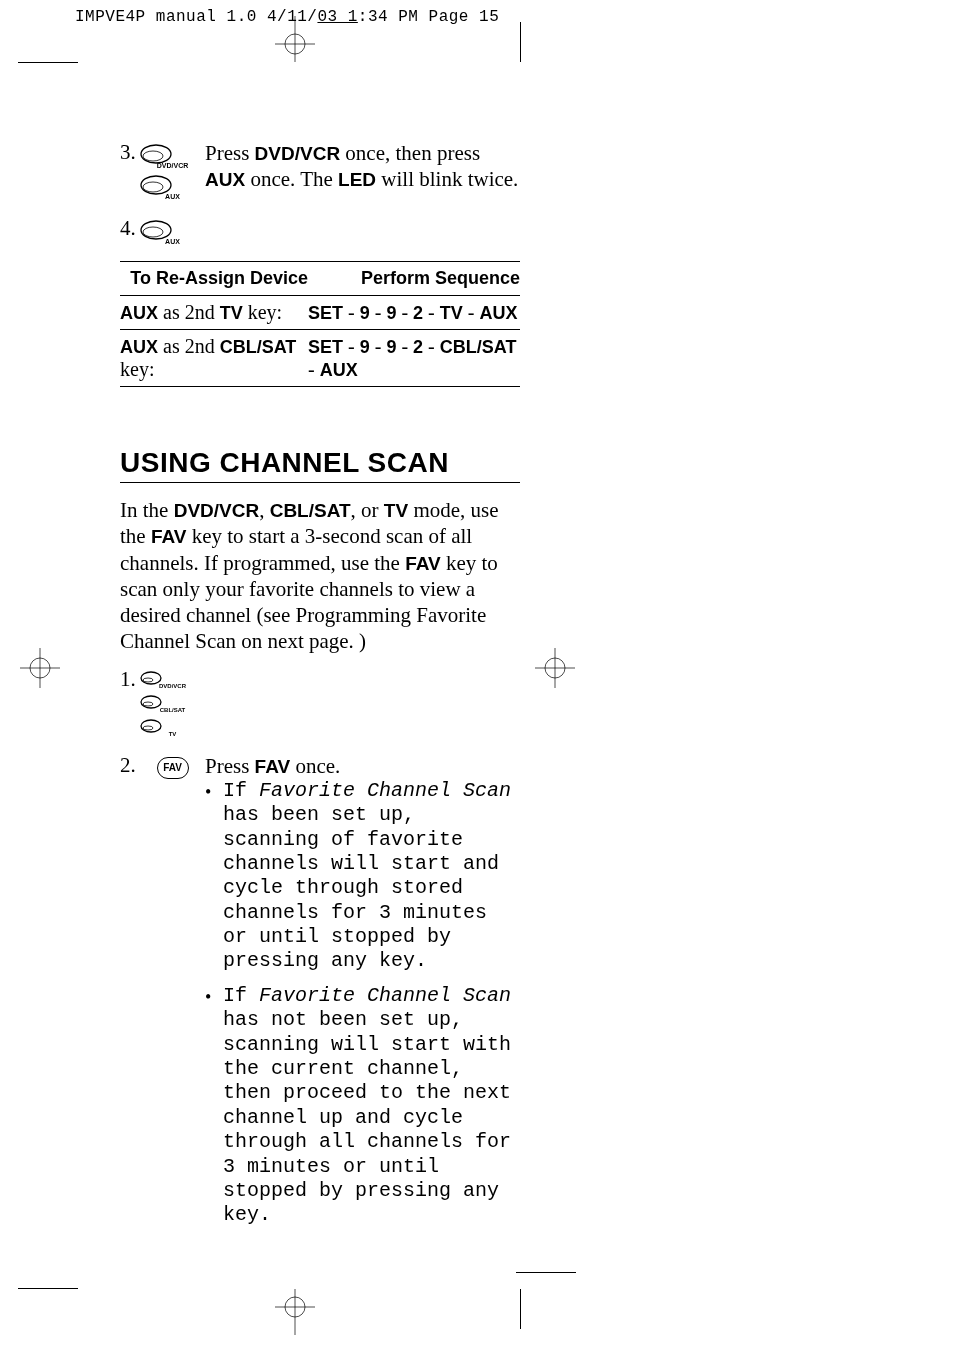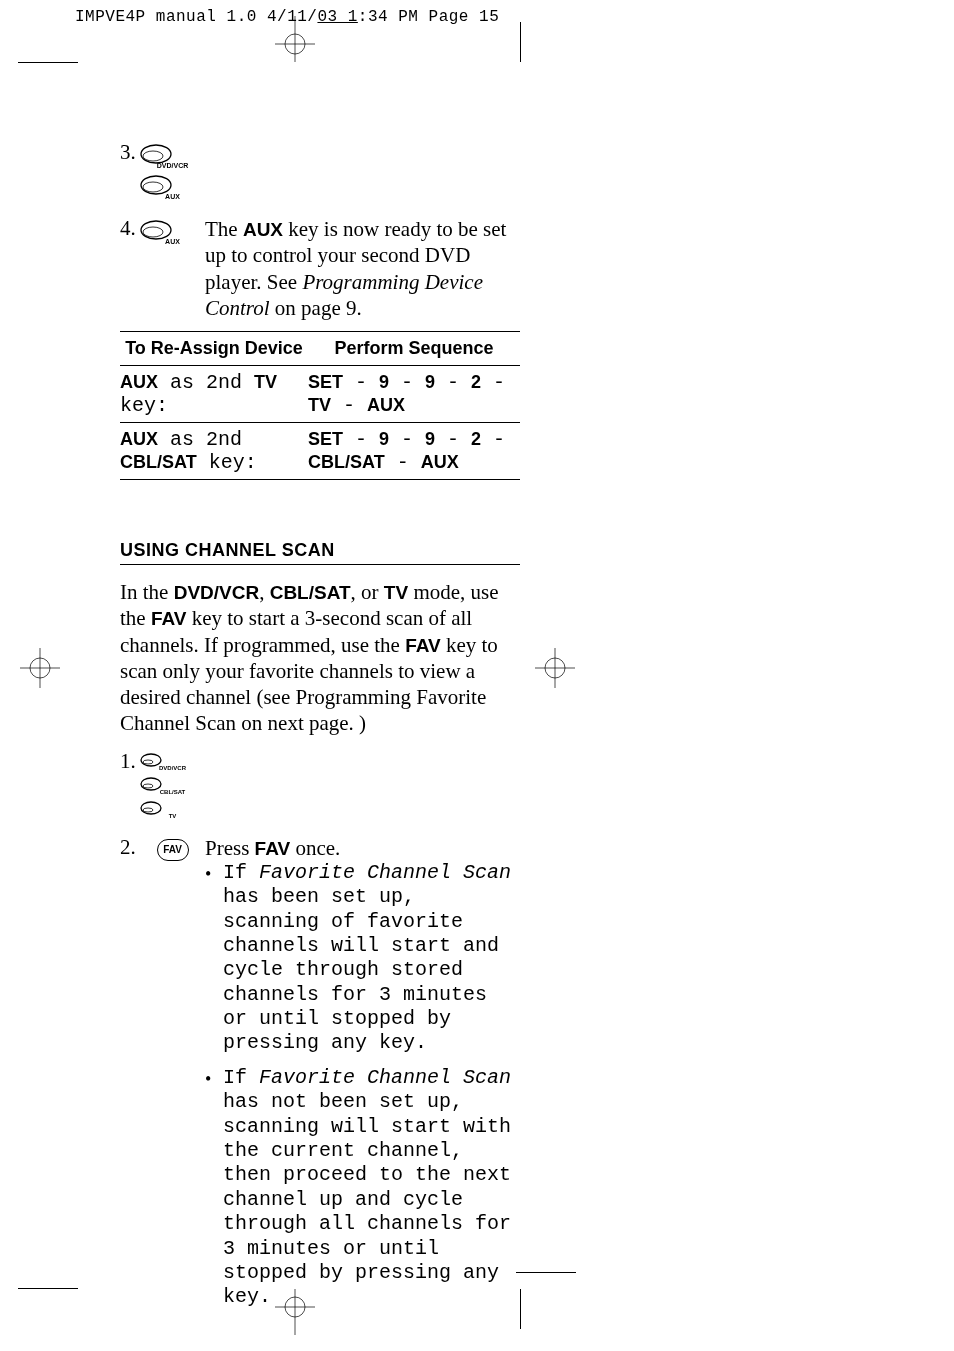--- a/index.html
+++ b/index.html
@@ -28,27 +28,27 @@
   .oval-btn { display: block; margin-bottom: 3px; }
   .oval-btn svg { display: block; }
   .oval-label { font-family: Arial, Helvetica, sans-serif; font-size: 7px; font-weight: bold; text-align: center; margin-top: -2px; margin-bottom: 6px; }
   .oval-small .oval-label { font-size: 6px; }
 
   .para { font-size: 21px; line-height: 1.25; font-family: 'Times New Roman', serif; margin-bottom: 12px; }
   .para .b { font-weight: bold; font-family: Arial, Helvetica, sans-serif; font-size: 19px; }
   .note { font-style: italic; font-size: 21px; line-height: 1.25; font-family: 'Times New Roman', serif; margin-bottom: 10px; }
 
   .tbl { width: 100%; border-collapse: collapse; margin-bottom: 14px; }
-  .tbl th { text-align: center; font-family: Arial, Helvetica, sans-serif; font-weight: bold; font-size: 18px; padding: 6px 0; border-top: 1px solid #000; border-bottom: 1px solid #000; }
+  .tbl th { text-align: right; font-family: Arial, Helvetica, sans-serif; font-weight: bold; font-size: 18px; padding: 6px 0; border-top: 1px solid #000; border-bottom: 1px solid #000; }
   .tbl th:first-child { width: 47%; }
   .tbl td { padding: 5px 0; border-bottom: 0.5px solid #000; font-size: 19px; }
-  .tbl td .r { font-family: Liberation Mono, monospace; font-size: 20px; }
+  .tbl td .r { font-family: Liberation Serif, serif; font-size: 20px; }
   .tbl td .b { font-weight: bold; font-family: Arial, Helvetica, sans-serif; font-size: 18px; }
 
-  h2.section { font-family: Arial, Helvetica, sans-serif; font-weight: bold; font-size: 18px; letter-spacing: 0.5px; border-bottom: 1.5px solid #000; padding-bottom: 3px; margin-top: 60px; margin-bottom: 14px; }
+  h2.section { font-family: Arial, Helvetica, sans-serif; font-weight: bold; font-size: 28px; letter-spacing: 0.5px; border-bottom: 1.5px solid #000; padding-bottom: 3px; margin-top: 60px; margin-bottom: 14px; }
 
   .bullets { margin-left: 0; }
   .bullet-row { display: flex; margin-bottom: 10px; }
   .bullet-dot { width: 18px; text-align: left; font-size: 18px; padding-top: 2px; }
   .bullet-text { flex: 1; font-size: 20px; line-height: 1.22; font-family: Liberation Mono, monospace; }
   .bullet-text .i { font-style: italic; }
 
   .round-btn { width: 32px; height: 22px; border: 1.5px solid #000; border-radius: 11px; font-family: Arial, Helvetica, sans-serif; font-size: 10px; font-weight: bold; text-align: center; line-height: 19px; margin: 0 auto; }
 </style>
 </head>
@@ -99,33 +99,33 @@
               <div class="oval-label">DVD/VCR</div>
             </div>
             <div class="oval-btn">
               <svg width="32" height="20">
                 <ellipse cx="16" cy="10" rx="15" ry="9" fill="none" stroke="#000" stroke-width="1.3"></ellipse>
                 <ellipse cx="13" cy="12" rx="10" ry="5" fill="none" stroke="#000" stroke-width="0.8"></ellipse>
               </svg>
               <div class="oval-label">AUX</div>
             </div>
           </div>
+          <div class="step-text">Press <span class="b">DVD/VCR</span> once, then press <span class="b">AUX</span> once. The <span class="b">LED</span> will blink twice.</div>
         </div>
         <div class="step">
           <div class="step-num">4.</div>
           <div class="step-icons">
             <div class="oval-btn">
               <svg width="32" height="20">
                 <ellipse cx="16" cy="10" rx="15" ry="9" fill="none" stroke="#000" stroke-width="1.3"></ellipse>
                 <ellipse cx="13" cy="12" rx="10" ry="5" fill="none" stroke="#000" stroke-width="0.8"></ellipse>
               </svg>
               <div class="oval-label">AUX</div>
             </div>
           </div>
-          <div class="step-text">The <span class="b">AUX</span> key is now ready to be set up to control your second DVD player. See <span class="i">Programming Device Control</span> on page 9.</div>
         </div>
       </div>
 
 
 
     <table class="tbl">
       <thead>
           <tr>
         <th>To Re-Assign Device</th>
         <th>Perform Sequence</th>

